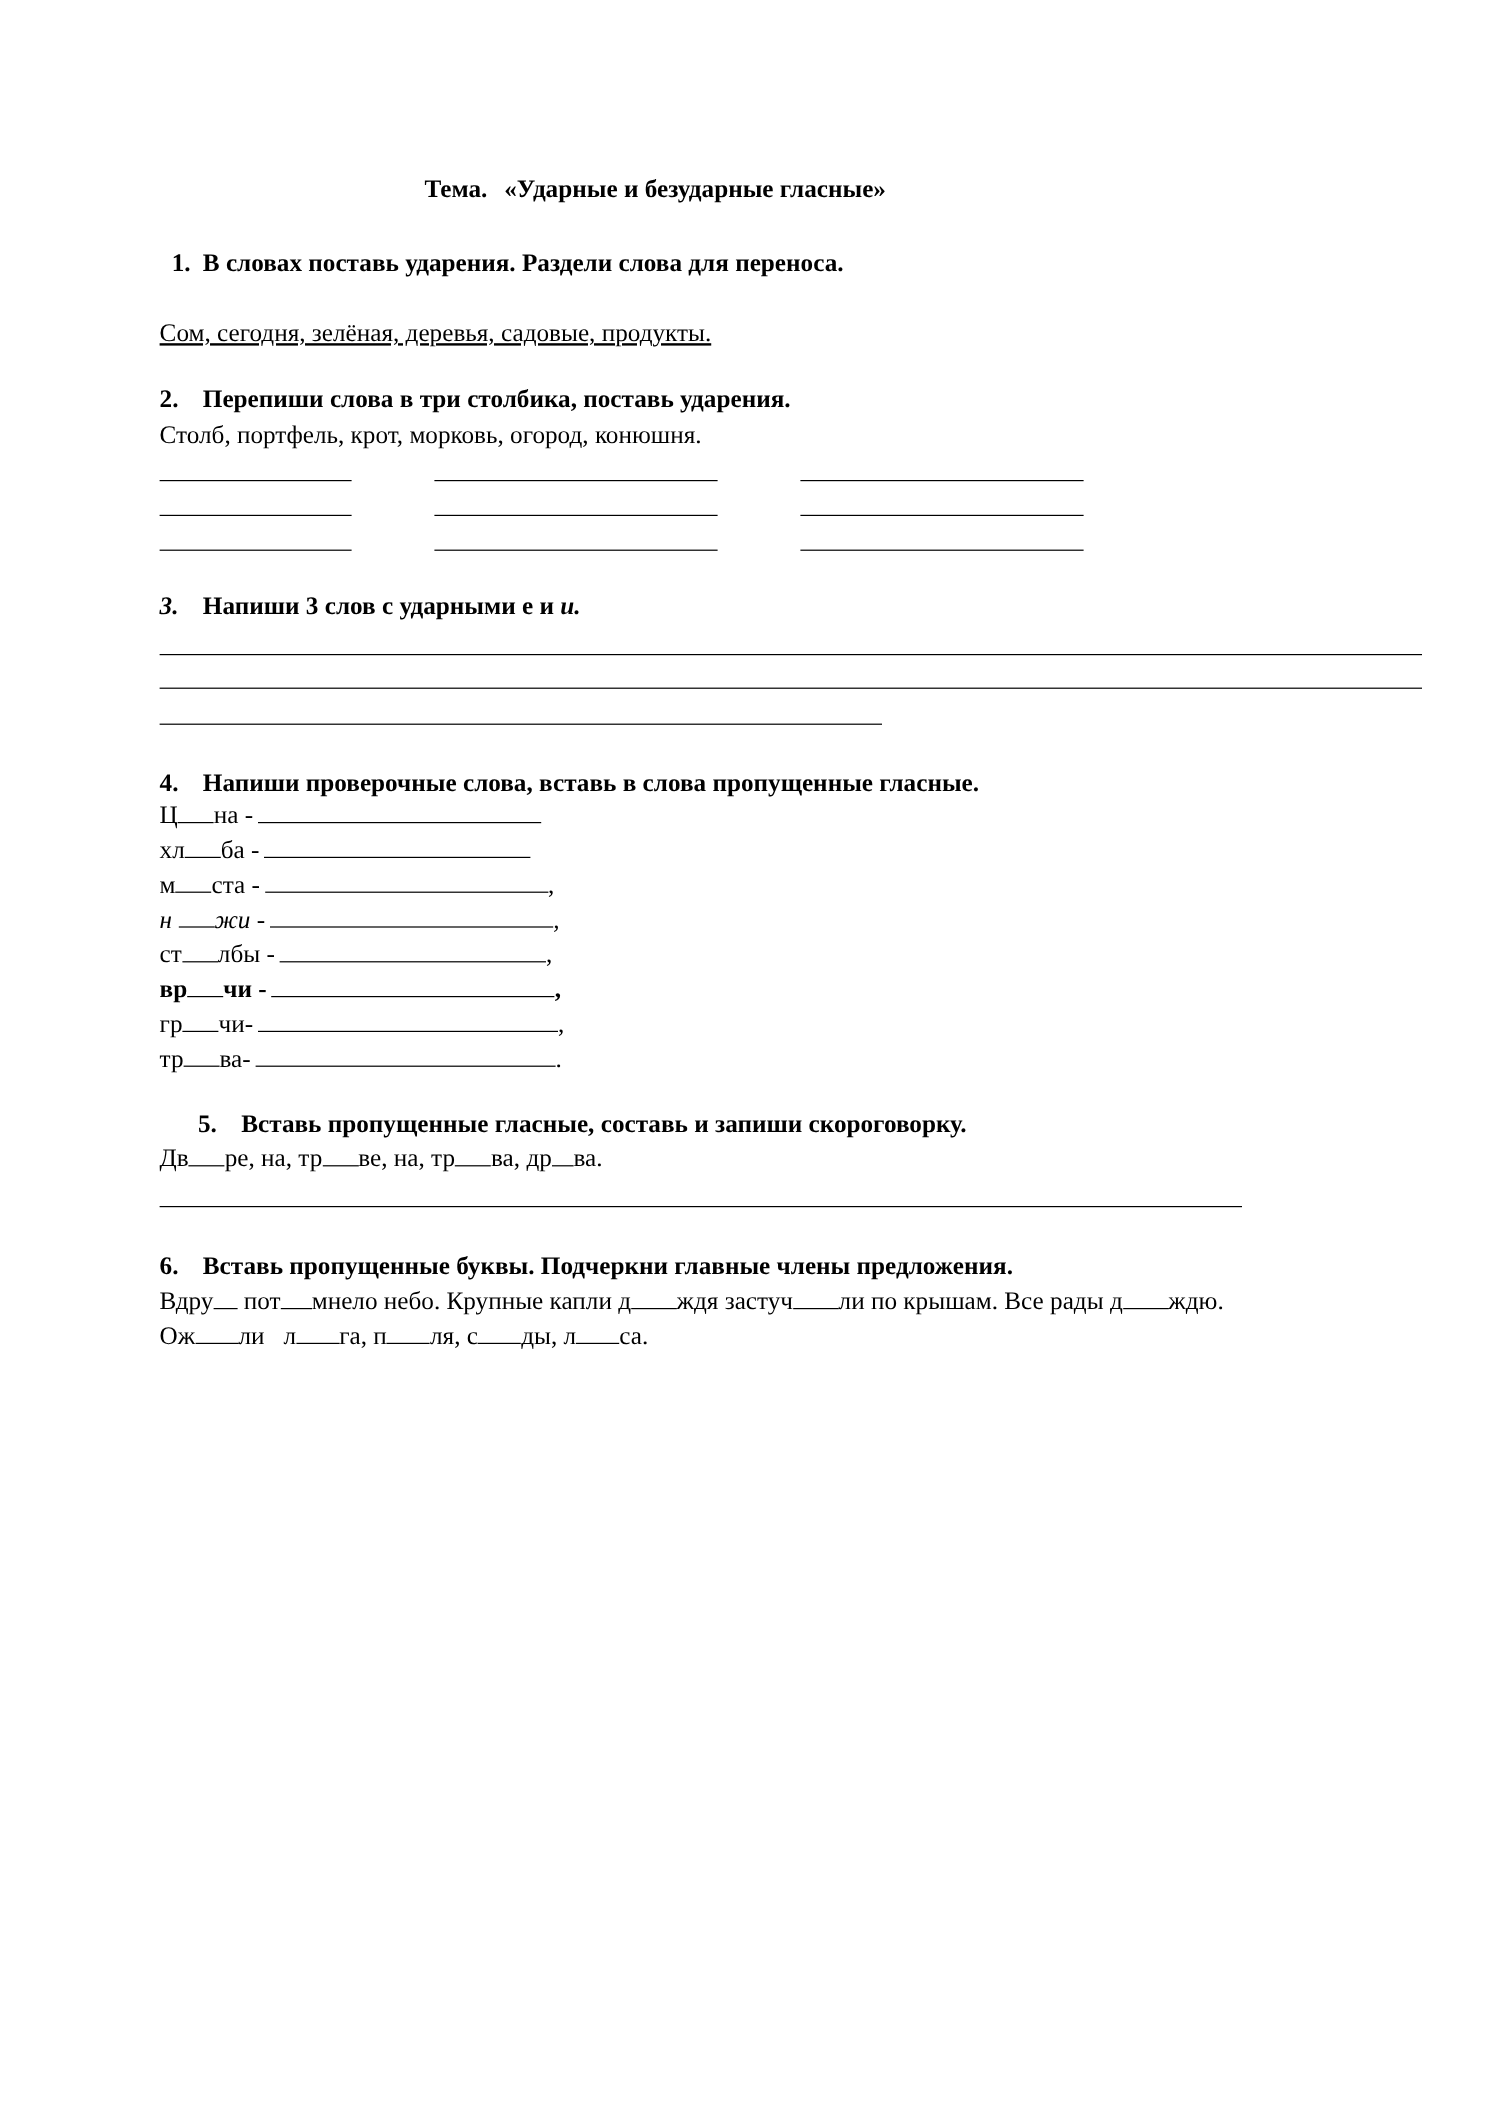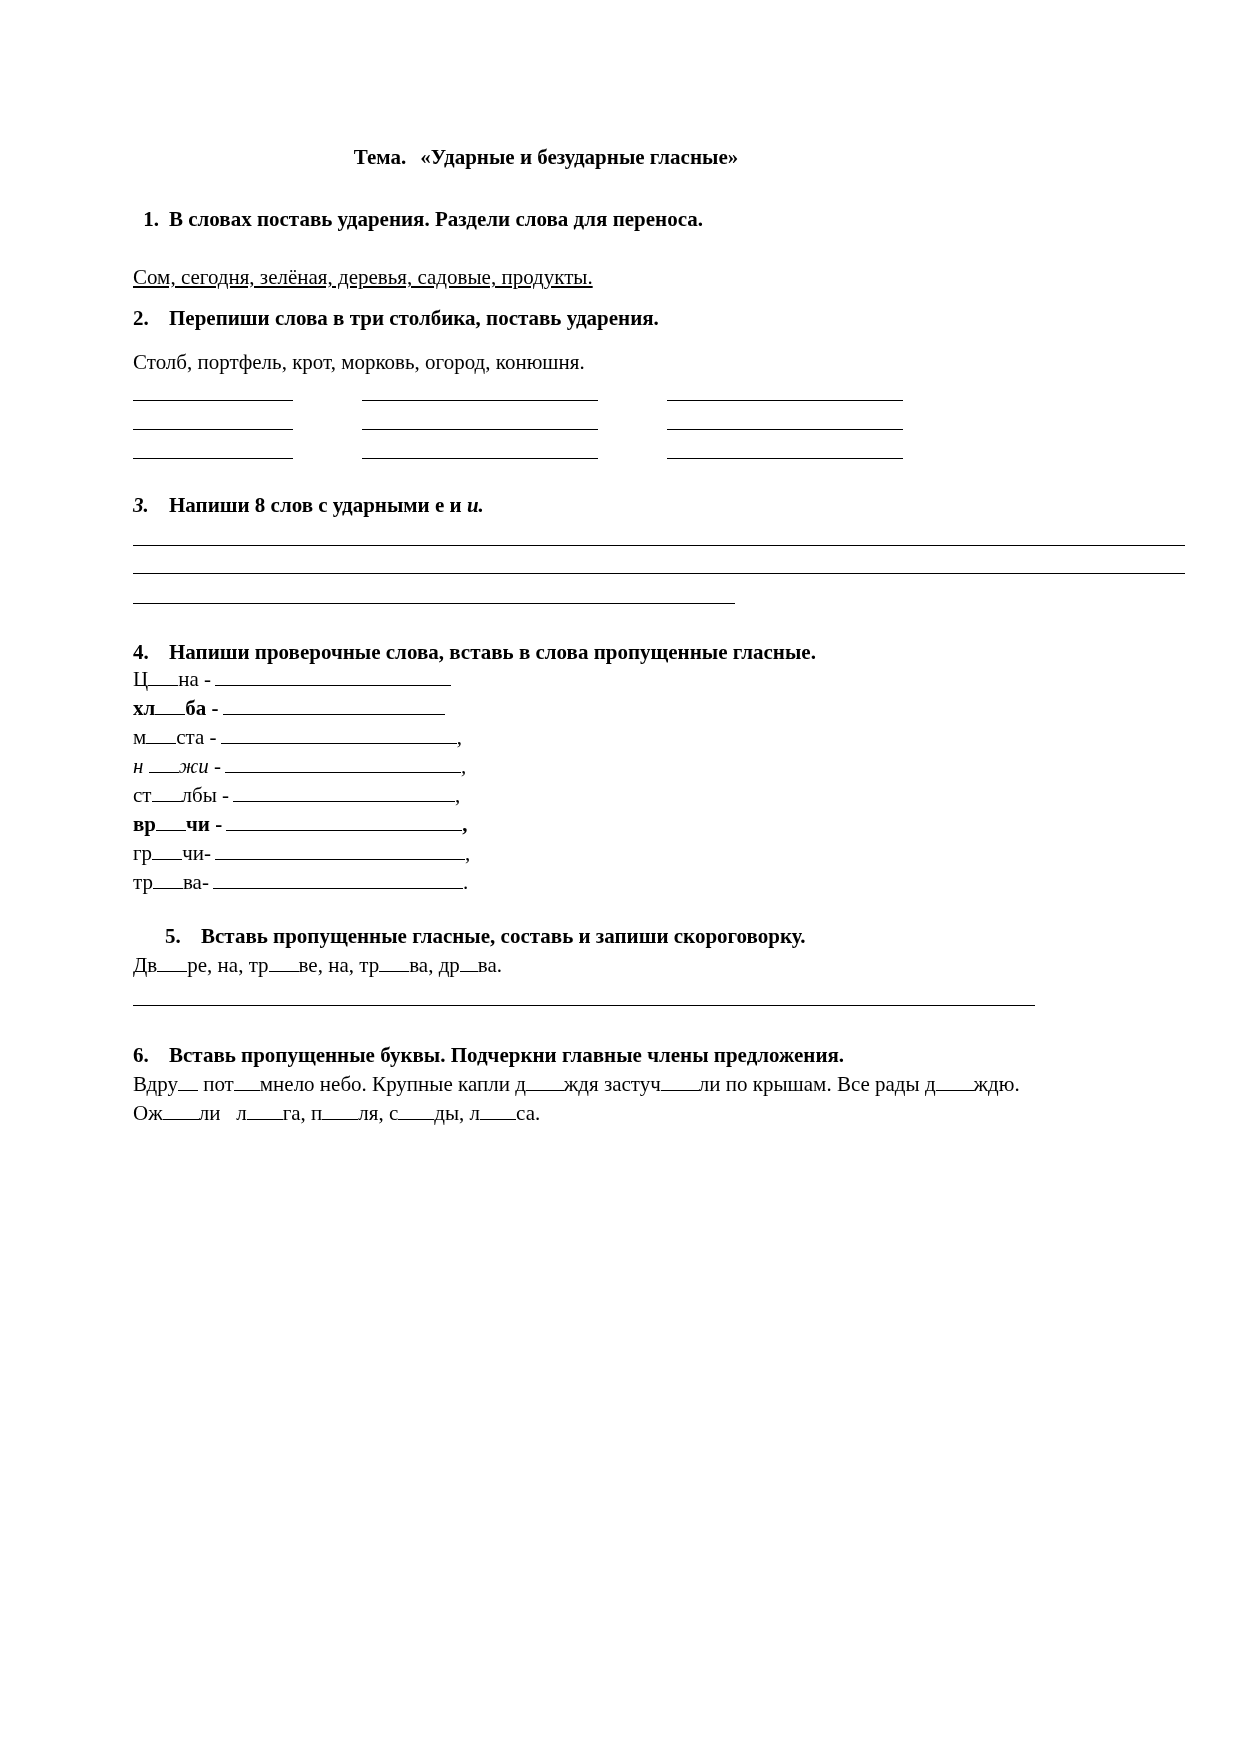--- a/index.html
+++ b/index.html
@@ -23,50 +23,50 @@
 
 <div class="abs title">
   <span>Тема.</span><span class="gap"></span><span>«Ударные и безударные гласные»</span>
 </div>
 
 <div class="abs task" style="top:207px;text-align:center;">
   <span class="num">1.</span><span>В словах поставь ударения. Раздели слова для переноса.</span>
 </div>
 <div class="abs txt" style="top:265px;text-decoration:underline;">Сом, сегодня, зелёная, деревья, садовые, продукты.</div>
 
-<div class="abs task" style="top:306px;">
+<div class="abs task" style="top:320px;">
   <span class="num">2.</span><span>Перепиши слова в три столбика, поставь ударения.</span>
 </div>
 <div class="abs txt" style="top:350px;">Столб, портфель, крот, морковь, огород, конюшня.</div>
 
 <div>
   <div class="line" style="left:133px; width:160px; top:400px;"></div>
   <div class="line" style="left:362px; width:236px; top:400px;"></div>
   <div class="line" style="left:667px; width:236px; top:400px;"></div>
   <div class="line" style="left:133px; width:160px; top:429px;"></div>
   <div class="line" style="left:362px; width:236px; top:429px;"></div>
   <div class="line" style="left:667px; width:236px; top:429px;"></div>
   <div class="line" style="left:133px; width:160px; top:458px;"></div>
   <div class="line" style="left:362px; width:236px; top:458px;"></div>
   <div class="line" style="left:667px; width:236px; top:458px;"></div>
 </div>
 
 <div class="abs task" style="top:493px;">
-  <span class="num it">3.</span><span>Напиши 8 слов с ударными  е  и</span> <span class="it">и.</span>
+  <span class="num it">3.</span><span>Напиши 3 слов с ударными  е  и</span> <span class="it">и.</span>
 </div>
 <div class="line" style="left:133px; width:1052px; top:545px;"></div>
 <div class="line" style="left:133px; width:1052px; top:573px;"></div>
 <div class="line" style="left:133px; width:602px; top:603px;"></div>
 
 <div class="abs task" style="top:640px;">
   <span class="num">4.</span><span>Напиши проверочные слова, вставь в слова пропущенные гласные.</span>
 </div>
 
 <div class="row4" style="top:667px;"><span>Ц</span><span class="blank" style="width:30px;"></span><span>на -</span><span class="ans" style="width:236px;"></span><span></span></div>
-<div class="row4" style="top:696px;font-weight:bold;"><span>хл</span><span class="blank" style="width:30px;"></span><span>ба -</span><span class="ans" style="width:222px;"></span><span></span></div>
+<div class="row4" style="top:696px;"><span>хл</span><span class="blank" style="width:30px;"></span><span>ба -</span><span class="ans" style="width:222px;"></span><span></span></div>
 <div class="row4" style="top:725px;"><span>м</span><span class="blank" style="width:30px;"></span><span>ста -</span><span class="ans" style="width:236px;"></span><span>,</span></div>
 <div class="row4" style="top:754px;font-style:italic;"><span>н </span><span class="blank" style="width:30px;"></span><span>жи -</span><span class="ans" style="width:236px;"></span><span>,</span></div>
 <div class="row4" style="top:783px;"><span>ст</span><span class="blank" style="width:30px;"></span><span>лбы -</span><span class="ans" style="width:222px;"></span><span>,</span></div>
 <div class="row4" style="top:812px;font-weight:bold;"><span>вр</span><span class="blank" style="width:30px;"></span><span>чи -</span><span class="ans" style="width:236px;"></span><span>,</span></div>
 <div class="row4" style="top:841px;"><span>гр</span><span class="blank" style="width:30px;"></span><span>чи-</span><span class="ans" style="width:250px;"></span><span>,</span></div>
 <div class="row4" style="top:870px;"><span>тр</span><span class="blank" style="width:30px;"></span><span>ва-</span><span class="ans" style="width:250px;"></span><span>.</span></div>
 
 <div class="abs task" style="top:924px;margin-left:32px;">
   <span class="num">5.</span><span>Вставь пропущенные гласные, составь и запиши скороговорку.</span>
 </div>

